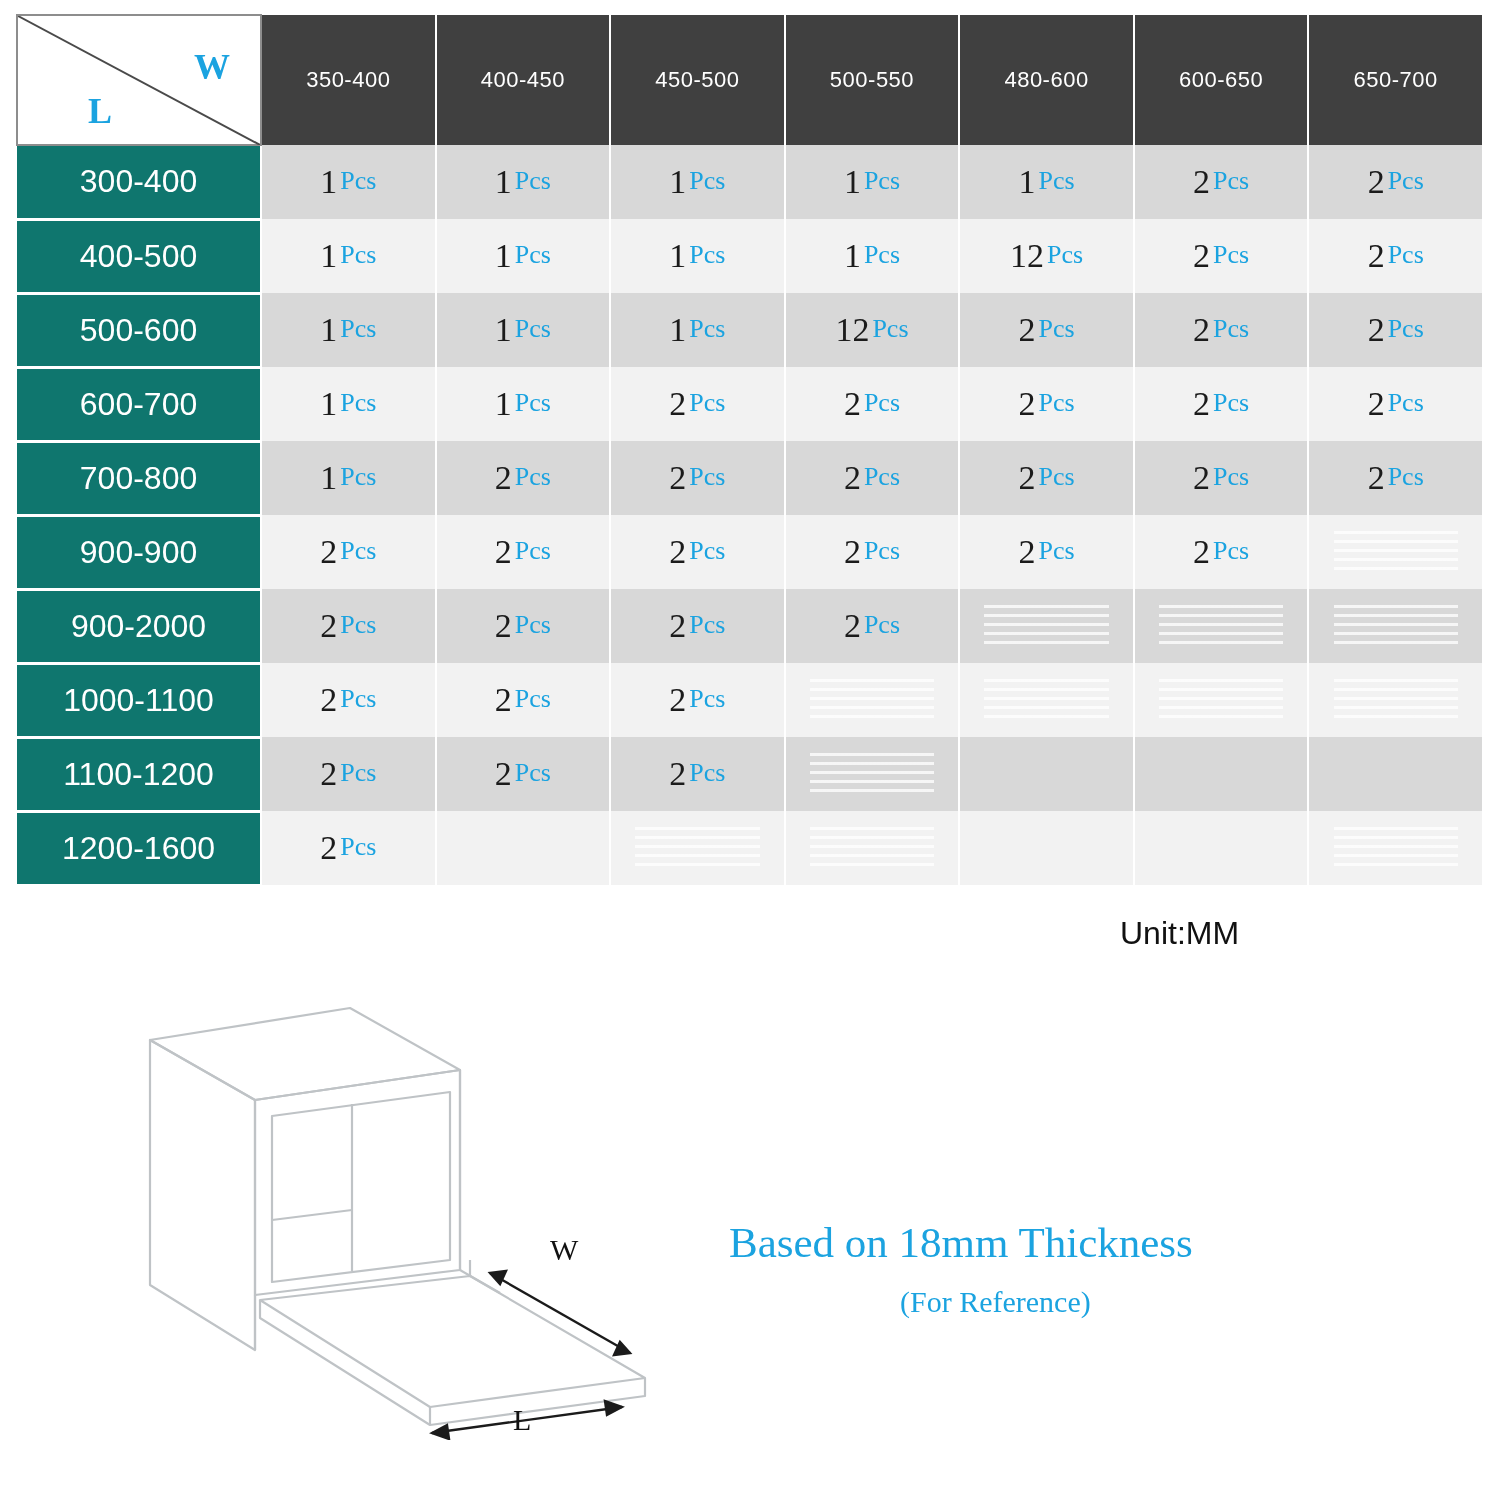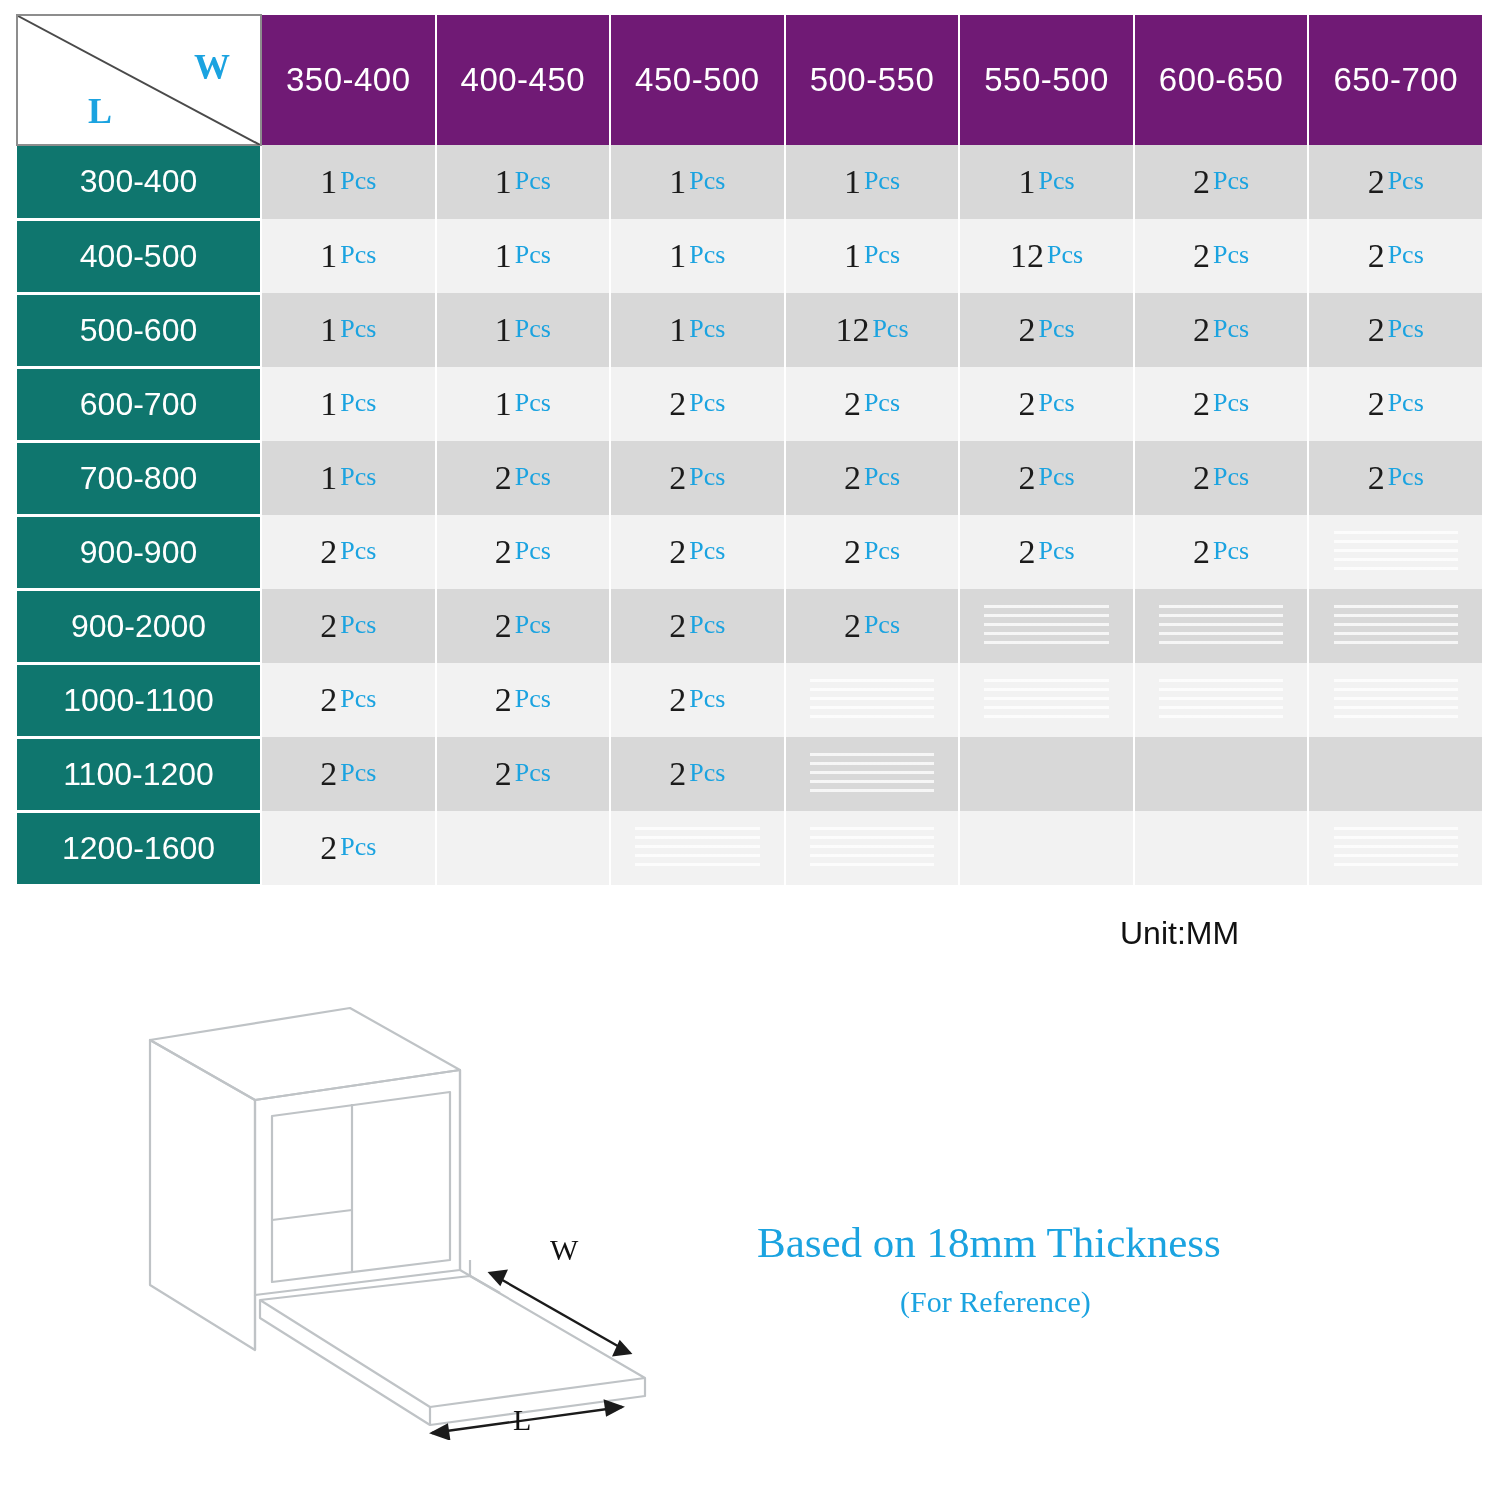--- a/index.html
+++ b/index.html
@@ -56,23 +56,23 @@
   .corner .l-label {
     position: absolute;
     left: 70px;
     bottom: 12px;
     font-size: 36px;
     color: #1ba3e0;
     font-family: "Liberation Serif", serif;
   }
 
   .colhead {
-    background: #701a75;
+    background: #404040;
     color: #ffffff;
-    font-size: 33px;
+    font-size: 22px;
     height: 130px;
     text-align: center;
     vertical-align: middle;
     font-weight: normal;
     font-family: "Liberation Sans", sans-serif;
     letter-spacing: 0.5px;
     border-right: 2px solid #ffffff;
     box-sizing: border-box;
   }
 
@@ -148,21 +148,21 @@
     position: absolute;
     left: 100px;
     top: 960px;
     width: 620px;
     height: 480px;
   }
 
   
   .based {
     position: absolute;
-    left: 757px;
+    left: 729px;
     top: 1218px;
     font-size: 43px;
     color: #1ba3e0;
     font-family: "Liberation Serif", serif;
     white-space: nowrap;
   }
   .reference {
     position: absolute;
     left: 900px;
     top: 1285px;
@@ -183,21 +183,21 @@
           <svg class="diag" viewBox="0 0 244 130" preserveAspectRatio="none">
             <line x1="0" y1="0" x2="244" y2="130" stroke="#4a4a4a" stroke-width="2"></line>
           </svg>
           <span class="w-label">W</span>
           <span class="l-label">L</span>
         </th>
         <th class="colhead">350-400</th>
         <th class="colhead">400-450</th>
         <th class="colhead">450-500</th>
         <th class="colhead">500-550</th>
-        <th class="colhead">550-500</th>
+        <th class="colhead">480-600</th>
         <th class="colhead">600-650</th>
         <th class="colhead">650-700</th>
       </tr>
     </thead>
     <tbody>
 
       <tr class="odd">
         <td class="rowhead">300-400</td>
         <td class="cell"><span class="num">1</span><span class="pcs">Pcs</span></td>
         <td class="cell"><span class="num">1</span><span class="pcs">Pcs</span></td>

